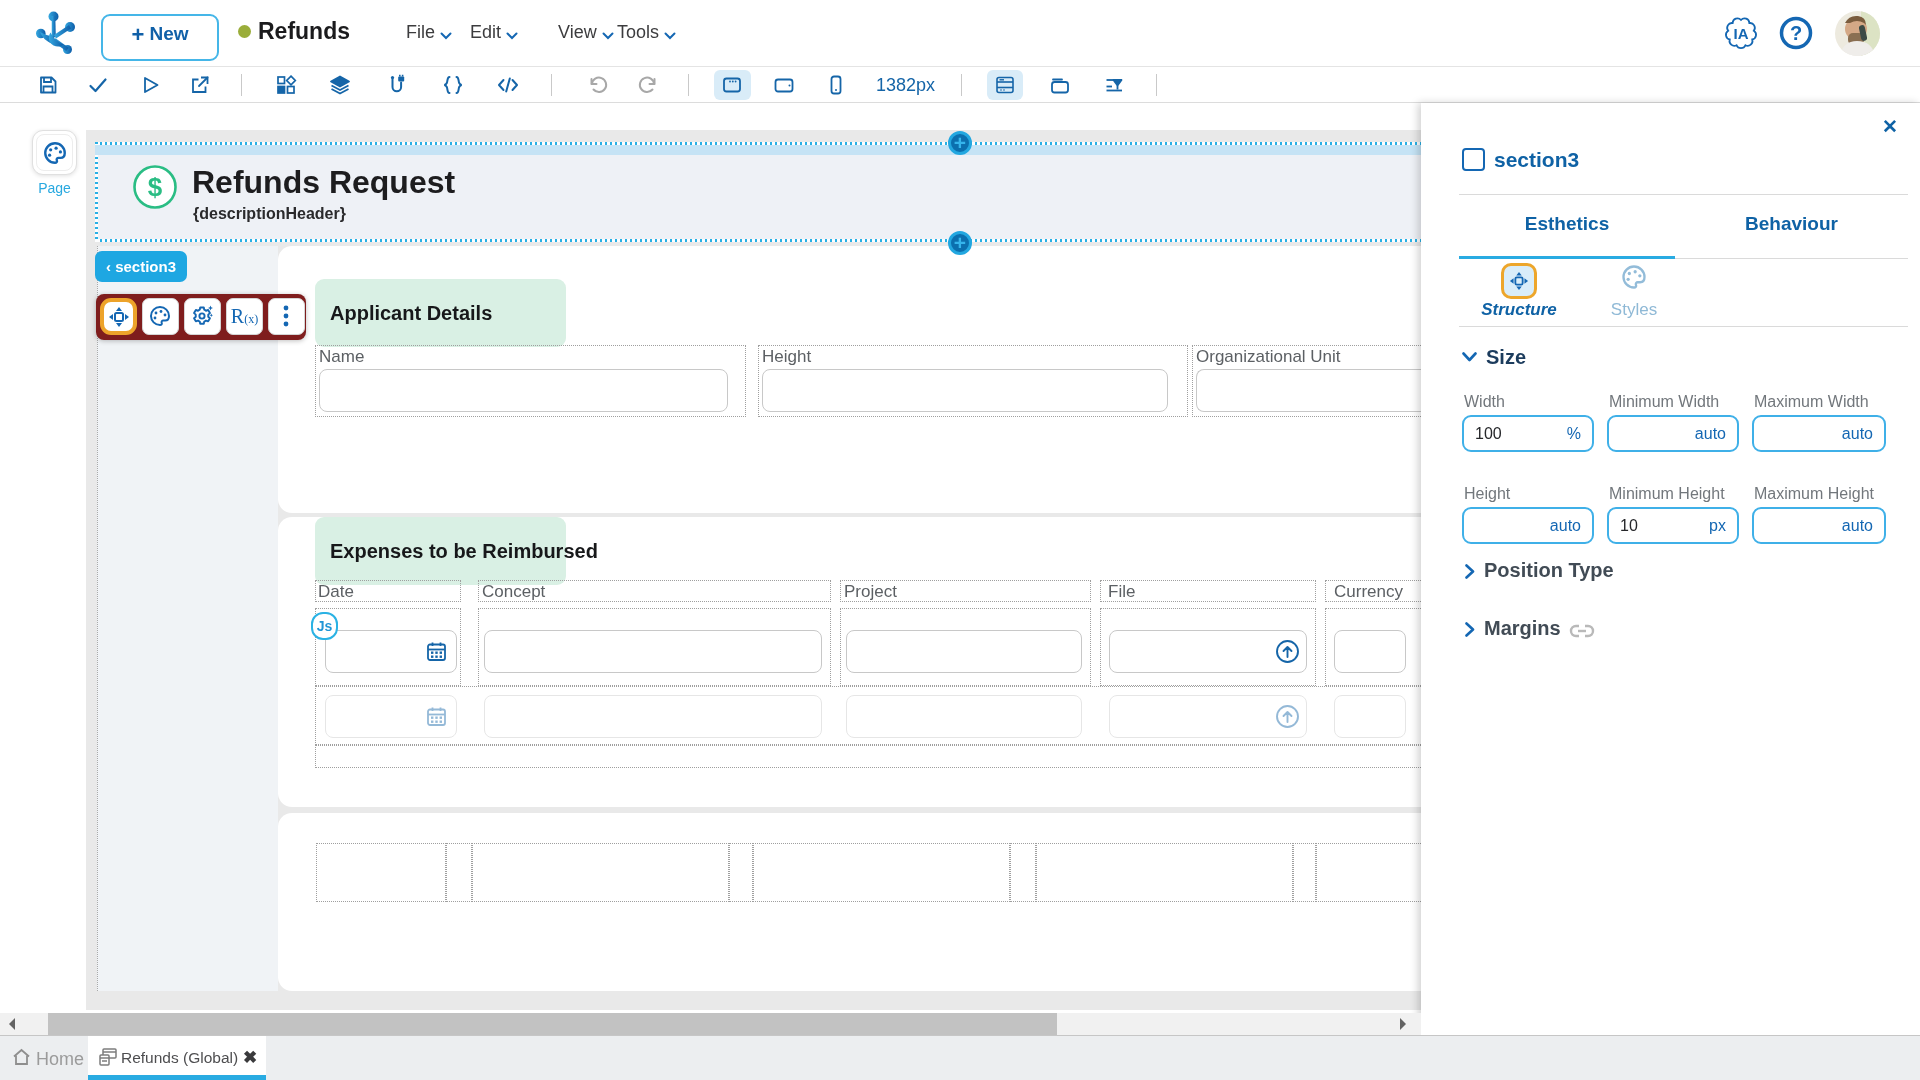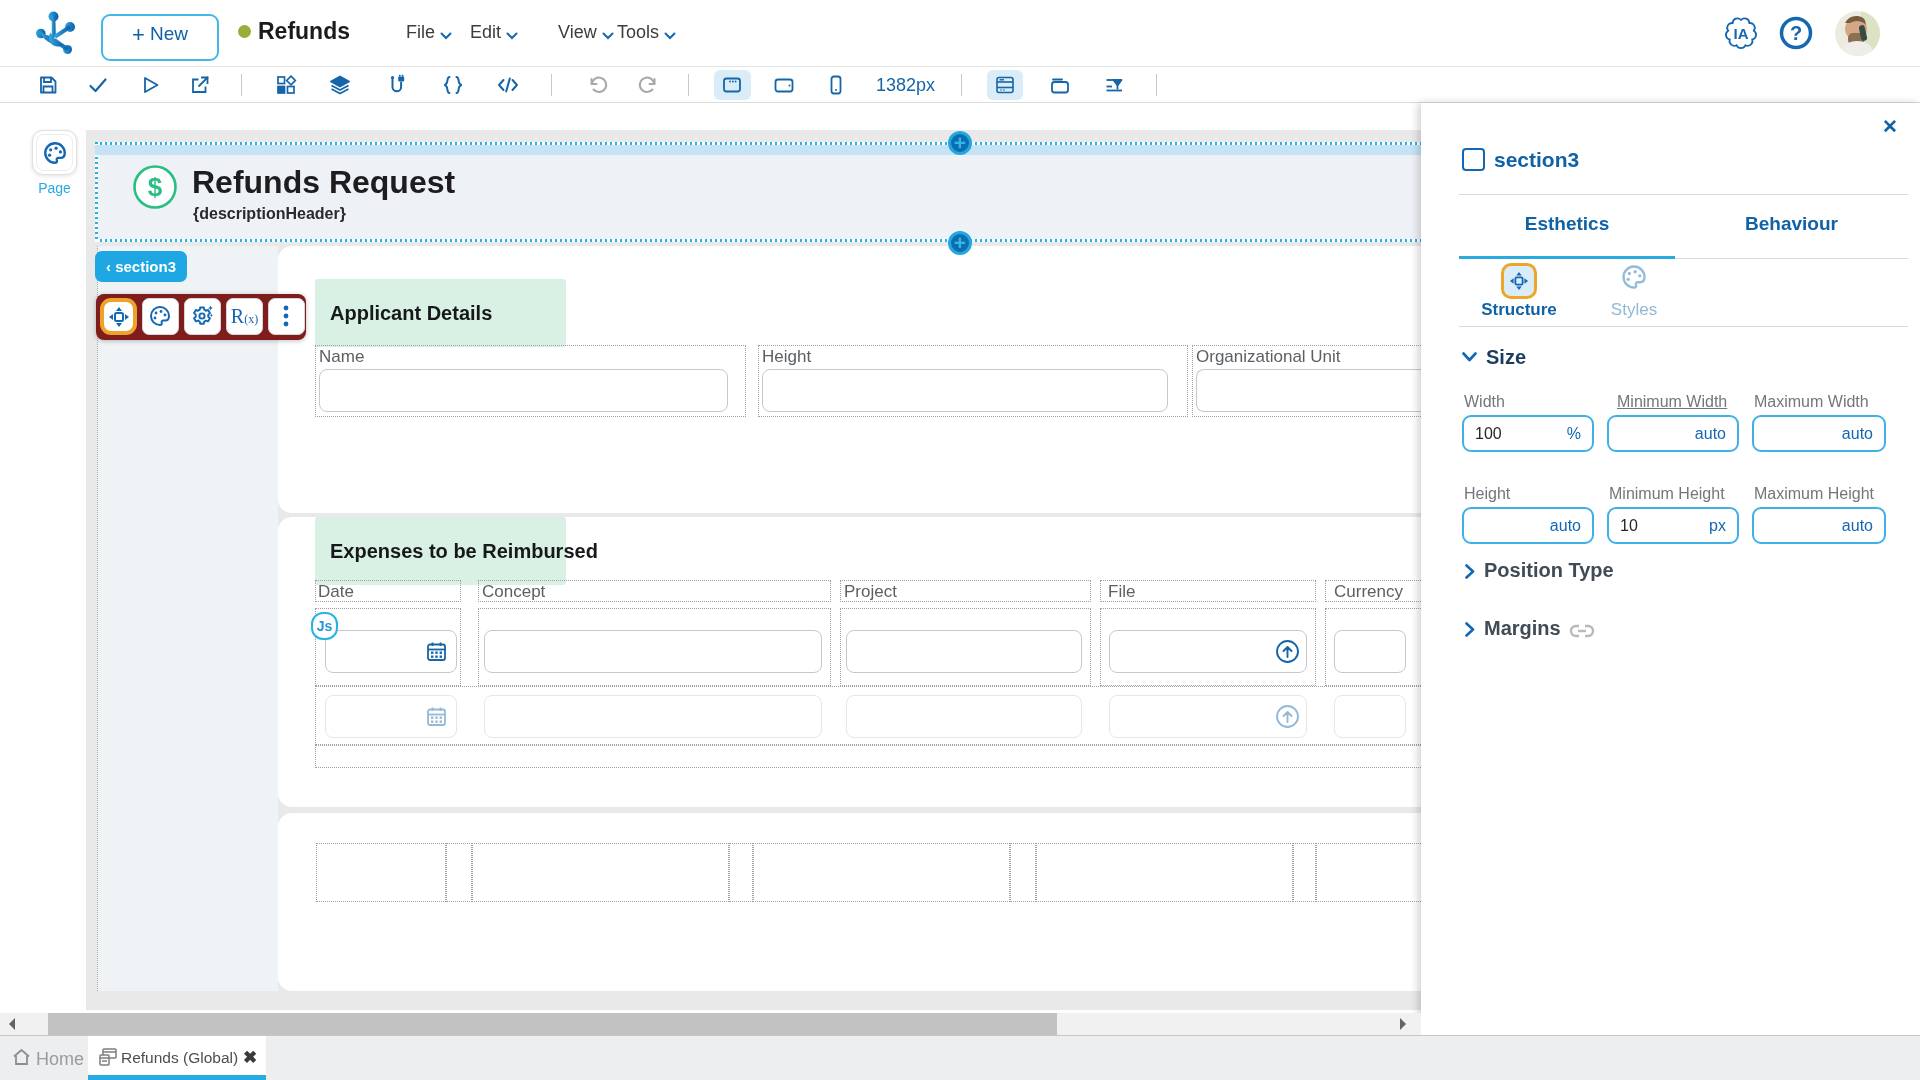--- a/index.html
+++ b/index.html
@@ -2,21 +2,21 @@
 <html><head>
 <meta charset="utf-8">
 <style>
 * { margin:0; padding:0; box-sizing:border-box; }
 html,body { width:1920px; height:1080px; overflow:hidden; font-family:"Liberation Sans", sans-serif; background:#fff; }
 .abs { position:absolute; }
 #stage { position:relative; width:1920px; height:1080px; background:#fff; }
 
 
 #hdr { position:absolute; left:0; top:0; width:1920px; height:67px; background:#fff; border-bottom:1px solid #e4e4e4; }
-#newbtn { position:absolute; left:101px; top:14px; width:118px; height:47px; border:2px solid #45b6e8; border-radius:9px; background:#fff; color:#1060a8; font-weight:normal; font-size:19px; text-align:center; line-height:36px; }
+#newbtn { position:absolute; left:101px; top:14px; width:118px; height:47px; border:2px solid #45b6e8; border-radius:9px; background:#fff; color:#1060a8; font-weight:bold; font-size:19px; text-align:center; line-height:36px; }
 #ttl { position:absolute; left:238px; top:18px; height:30px; }
 #ttl .dot { display:inline-block; width:13px; height:13px; border-radius:50%; background:#9aad3a; vertical-align:middle; margin-right:7px; }
 #ttl .t { font-size:23px; font-weight:bold; color:#1b1b1d; vertical-align:middle; }
 .menu { position:absolute; top:22px; font-size:18px; color:#3c3c3e; }
 .menu svg { margin-left:5px; vertical-align:-2px; }
 
 
 #tbar { position:absolute; left:0; top:67px; width:1920px; height:36px; background:#fff; border-bottom:1px solid #dcdcdc; }
 .tico { position:absolute; top:7px; width:22px; height:22px; }
 .tsep { position:absolute; top:7px; width:1px; height:22px; background:#c9c9c9; }
@@ -28,21 +28,21 @@
 #selhdr .bt, #selhdr .bb { position:absolute; left:0; width:100%; height:3px; background:repeating-linear-gradient(90deg,#29b0e5 0 2.5px,#fdfeff 2.5px 5px); }
 #selhdr .bt { top:0; } #selhdr .bb { bottom:0; }
 #selhdr .bl { position:absolute; left:0; top:0; width:3px; height:100%; background:repeating-linear-gradient(180deg,#29b0e5 0 2.5px,#fdfeff 2.5px 5px); }
 #selhdr .strip { position:absolute; left:0; top:0; width:100%; height:10px; background:#c5e3f5; }
 .handle { position:absolute; width:24px; height:24px; border-radius:50%; background:#0b6fae; border:3px solid #22a7e0; color:#35b5ec; font-weight:bold; font-size:21px; text-align:center; line-height:17px; }
 #chip { position:absolute; left:9px; top:121px; width:92px; height:31px; background:#1ea7e2; border-radius:7px; color:#fff; font-weight:bold; font-size:15px; text-align:center; line-height:31px; }
 #minitb { position:absolute; left:10px; top:164px; width:210px; height:46px; background:#7f1d1d; border-radius:8px; box-shadow:0 1px 5px rgba(0,0,0,.25); }
 .mbtn { position:absolute; top:4px; width:37px; height:37px; border:1px solid #d5d5d5; border-radius:7px; background:#fff; }
 #col3 { position:absolute; left:11px; top:116px; width:181px; height:745px; background:#f0f3f6; border-left:1px dotted #a9a9a9; }
 .card { position:absolute; left:192px; width:1143px; background:#fff; border-radius:14px 0 0 14px; }
-.gbox { position:absolute; background:#d9f0e4; border-radius:3px; }
+.gbox { position:absolute; background:#d9f0e4; border-radius:9px; }
 .gbox .gt { position:absolute; left:15px; top:23px; font-size:20px; font-weight:bold; color:#17181a; white-space:nowrap; }
 .cell { position:absolute; border:1px dotted #9f9f9f; }
 .lbl { position:absolute; font-size:17px; color:#5c6064; }
 .inp { position:absolute; height:43px; background:#fff; border:1px solid #c8c8c8; border-radius:8px; }
 
 
 #panel { position:absolute; left:1421px; top:103px; width:499px; height:932px; background:#fff; box-shadow:-3px 0 8px rgba(0,0,0,.18); }
 .pnl-lbl { position:absolute; font-size:16px; color:#72777c; }
 .pnl-inp { position:absolute; height:37px; border:2px solid #3fb0e8; border-radius:9px; background:#fff; font-size:16px; }
 .pnl-inp .lv { position:absolute; left:11px; top:8px; color:#26272a; }
@@ -389,36 +389,36 @@
   <div class="abs" style="left:38px; top:153px; width:216px; height:3px; background:#29abe2;"></div>
   <div class="abs" style="left:80px; top:160px; width:36px; height:36px; background:#d9edf9; border:3px solid #eda62b; border-radius:10px;">
     <svg width="20" height="20" viewBox="0 0 22 22" style="margin:5px;" fill="#1467b3">
           <path d="M11 1 L14 5 H8 Z"></path>
           <path d="M11 21 L8 17 H14 Z"></path>
           <path d="M1 11 L5 8 V14 Z"></path>
           <path d="M21 11 L17 14 V8 Z"></path>
           <rect x="7" y="7" width="8" height="8" rx="1.5" fill="none" stroke="#1467b3" stroke-width="2"></rect>
         </svg>
   </div>
-  <div class="abs" style="left:38px; top:197px; width:120px; text-align:center; font-size:17px; font-weight:bold; color:#0f62a5;">Structure</div>
+  <div class="abs" style="left:38px; top:197px; width:120px; text-align:center; font-size:17px; font-weight:bold; color:#0f62a5;font-style:italic;">Structure</div>
   <svg class="abs" style="left:199px; top:160px;" width="28" height="28" viewBox="0 0 24 24" fill="none" stroke="#93bcd9" stroke-width="2">
         <path d="M12 3 a9 9 0 1 0 0 18 c1.5 0 2.2-1 1.7-2.2 c-.5-1.2.2-2.3 1.6-2.3 h1.9 c2.4 0 3.8-1.3 3.8-4.5 C21 7 17 3 12 3 Z"></path>
         <circle cx="8" cy="9" r="1.4" fill="#93bcd9" stroke="none"></circle>
         <circle cx="13" cy="7.5" r="1.4" fill="#93bcd9" stroke="none"></circle>
         <circle cx="17" cy="11" r="1.4" fill="#93bcd9" stroke="none"></circle>
         <circle cx="7" cy="14" r="1.4" fill="#93bcd9" stroke="none"></circle>
       </svg>
   <div class="abs" style="left:153px; top:197px; width:120px; text-align:center; font-size:17px; color:#8fb9d6;">Styles</div>
   <div class="divline" style="left:38px; top:223px; width:449px;"></div>
   <svg class="abs" style="left:41px; top:249px;" width="15" height="10" viewBox="0 0 15 10">
         <path d="M1.5 1.5 L7.5 8 L13.5 1.5" fill="none" stroke="#1467b3" stroke-width="2.6" stroke-linecap="round" stroke-linejoin="round"></path>
       </svg>
   <div class="abs" style="left:65px; top:243px; font-size:20px; font-weight:bold; color:#1c3c5d;">Size</div>
   <div class="pnl-lbl" style="left:43px; top:290px;">Width</div>
-  <div class="pnl-lbl" style="left:196px; top:290px;text-decoration:underline;">Minimum Width</div>
+  <div class="pnl-lbl" style="left:188px; top:290px;">Minimum Width</div>
   <div class="pnl-lbl" style="left:333px; top:290px;">Maximum Width</div>
   <div class="pnl-inp" style="left:41px; top:312px; width:132px;">
         <span class="lv">100</span>
         <span class="rv">%</span>
       </div>
   <div class="pnl-inp" style="left:186px; top:312px; width:132px;">
         <span class="rv">auto</span>
       </div>
   <div class="pnl-inp" style="left:331px; top:312px; width:134px;">
         <span class="rv">auto</span>

